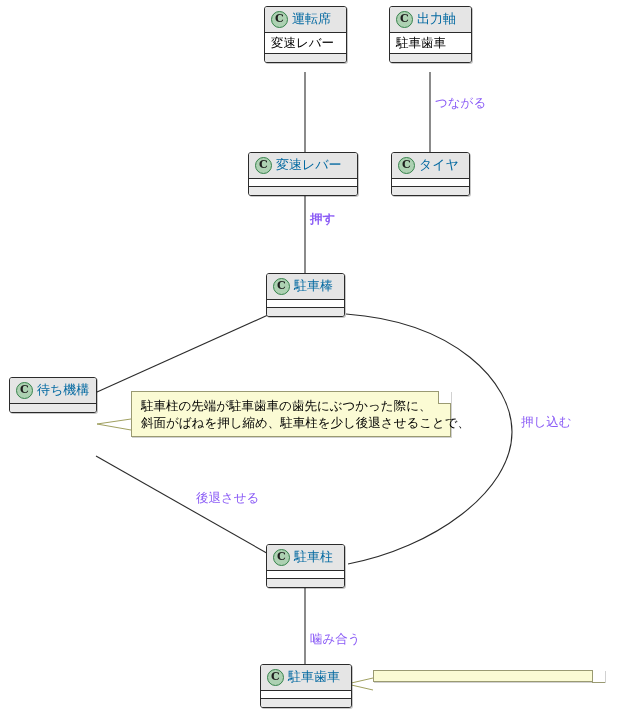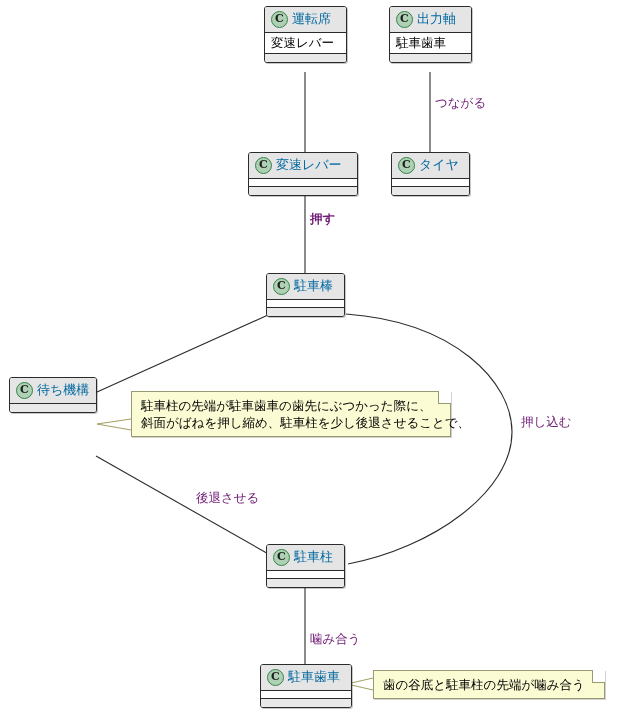--- a/index.html
+++ b/index.html
@@ -106,21 +106,21 @@
     width: 12px;
     height: 12px;
     background: #ffffff;
     border-left: 1px solid #9a9a72;
     border-bottom: 1px solid #9a9a72;
   }
   
   .edge-label {
     position: absolute;
     font-size: 12.5px;
-    color: #701a75;
+    color: #8b5cf6;
     white-space: nowrap;
     line-height: 14px;
     background: transparent;
   }
 </style>
 </head>
 <body>
 
 <div id="diagram-root">
 
@@ -225,21 +225,20 @@
   </div>
 
   <div class="uml-note" style="left:131px; top:391px; width:320px;">
     <div class="fold"></div>
     <div class="note-line">駐車柱の先端が駐車歯車の歯先にぶつかった際に、</div>
     <div class="note-line">斜面がばねを押し縮め、駐車柱を少し後退させることで、</div>
   </div>
 
   <div class="uml-note" style="left:373px; top:670px; width:232px;">
     <div class="fold"></div>
-    <div class="note-line">歯の谷底と駐車柱の先端が噛み合う</div>
   </div>
 
   <div class="edge-label" style="left:435px; top:96px;">つながる</div>
 
   <div class="edge-label" style="left:310px; top:212px;font-weight:bold;">押す</div>
 
   <div class="edge-label" style="left:521px; top:415px;">押し込む</div>
 
   <div class="edge-label" style="left:196px; top:491px;">後退させる</div>
 

